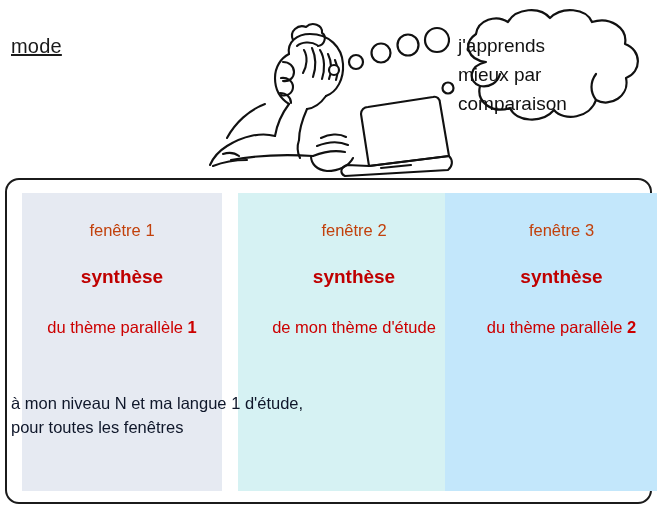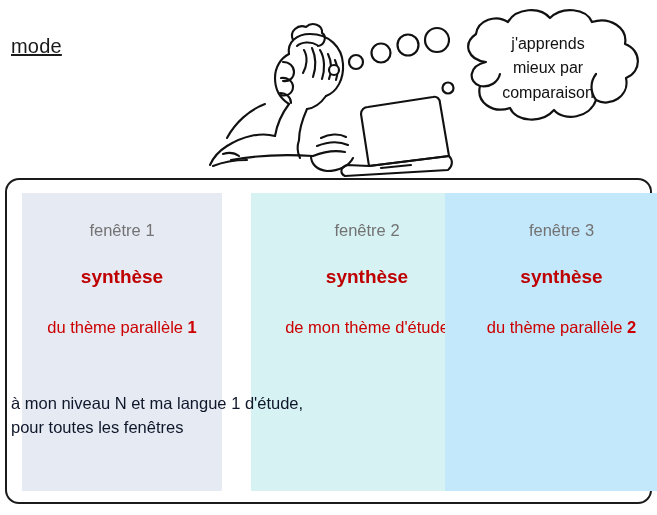--- a/index.html
+++ b/index.html
@@ -61,22 +61,22 @@
     top: 4px;
     width: 219px;
     height: 145px;
   }
   #thought-bubble svg { display:block; position:absolute; left:0; top:0; }
   #bubble-text {
     position: absolute;
     left: 20px;
     top: 28px;
     width: 180px;
-    text-align: center;
-    font-size: 16px;
+    text-align: left;
+    font-size: 19px;
     line-height: 1.52;
     color: #111111;
   }
   #bubble-text span { display:block; }
 
   
   #panels-container {
     position: absolute;
     left: 5px;
     top: 178px;
@@ -94,32 +94,32 @@
     width: 647px;
     height: 326px;
   }
 
   .panel {
     position: absolute;
     top: 13px;
     height: 298px;
   }
   #panel-1 { left: 15px;  width: 200px; background: #e6eaf2; }
-  #panel-2 { left: 244px; width: 232px; background: #d6f2f3; }
+  #panel-2 { left: 231px; width: 232px; background: #d6f2f3; }
   #panel-3 { left: 438px; width: 233px; background: #c3e7fb; }
 
   .panel-body {
     position: absolute;
     left: 0; right: 0;
     top: 28px;
     text-align: center;
   }
   .window-label {
     font-size: 16.5px;
-    color: #737373;
+    color: #c2410c;
     line-height: 1.2;
     margin-bottom: 25px;
   }
   .synthese {
     font-size: 19px;
     font-weight: bold;
     color: #bf0000;
     line-height: 1.2;
     margin-bottom: 28px;
   }

